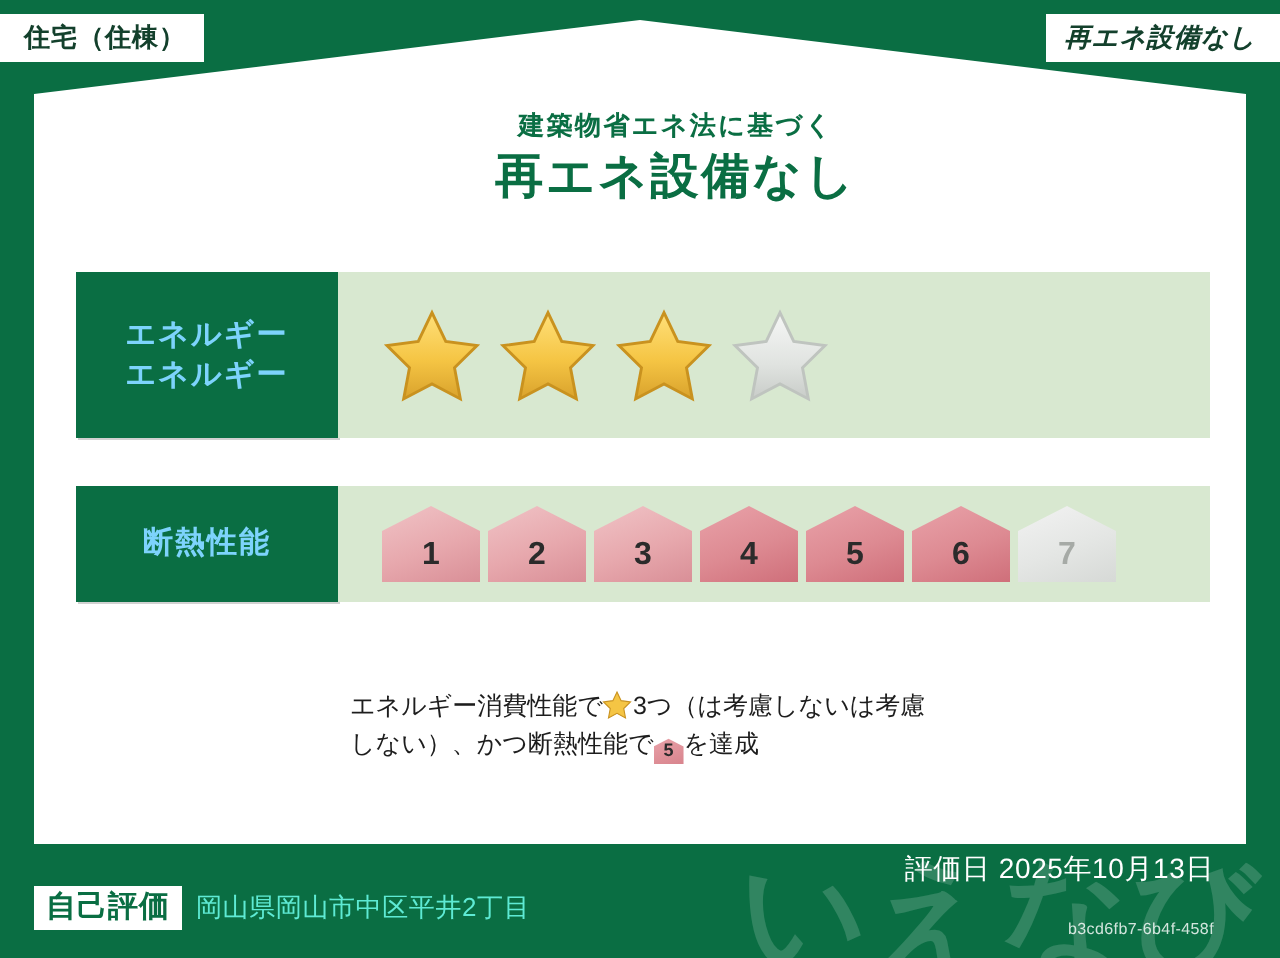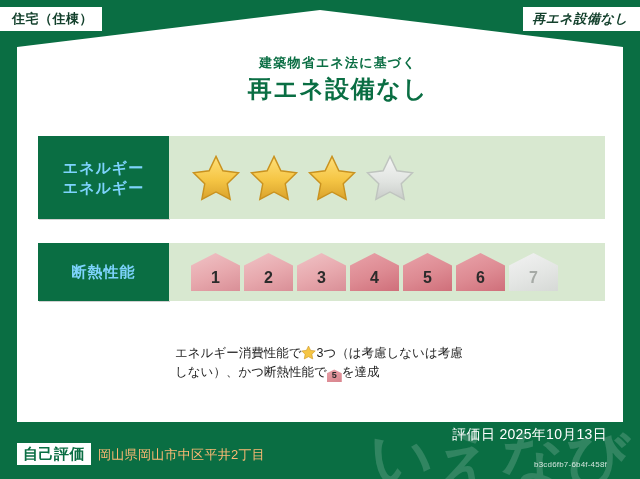--- a/index.html
+++ b/index.html
@@ -139,21 +139,21 @@
   }
   #self-eval{
     position:absolute;left:17px;bottom:14px;
     display:flex;align-items:baseline;gap:7px;
   }
   #self-eval-badge{
     background:#ffffff;color:#0a6e43;font-weight:bold;
     font-size:15px;padding:2px 6px 3px 6px;letter-spacing:0.5px;
     line-height:1.15;
   }
-  #address{color:#fdba74;font-size:13px;letter-spacing:0.3px;}
+  #address{color:#5eead4;font-size:13px;letter-spacing:0.3px;}
   #eval-right{
     position:absolute;right:17px;bottom:10px;text-align:right;
   }
   #eval-date{color:#ffffff;font-size:14px;letter-spacing:0.3px;line-height:1.2;}
   #eval-id{color:rgba(255,255,255,0.82);font-size:8px;letter-spacing:0.2px;margin-top:17px;}
 </style>
 </head>
 <body>
 
 <div id="label-root">

